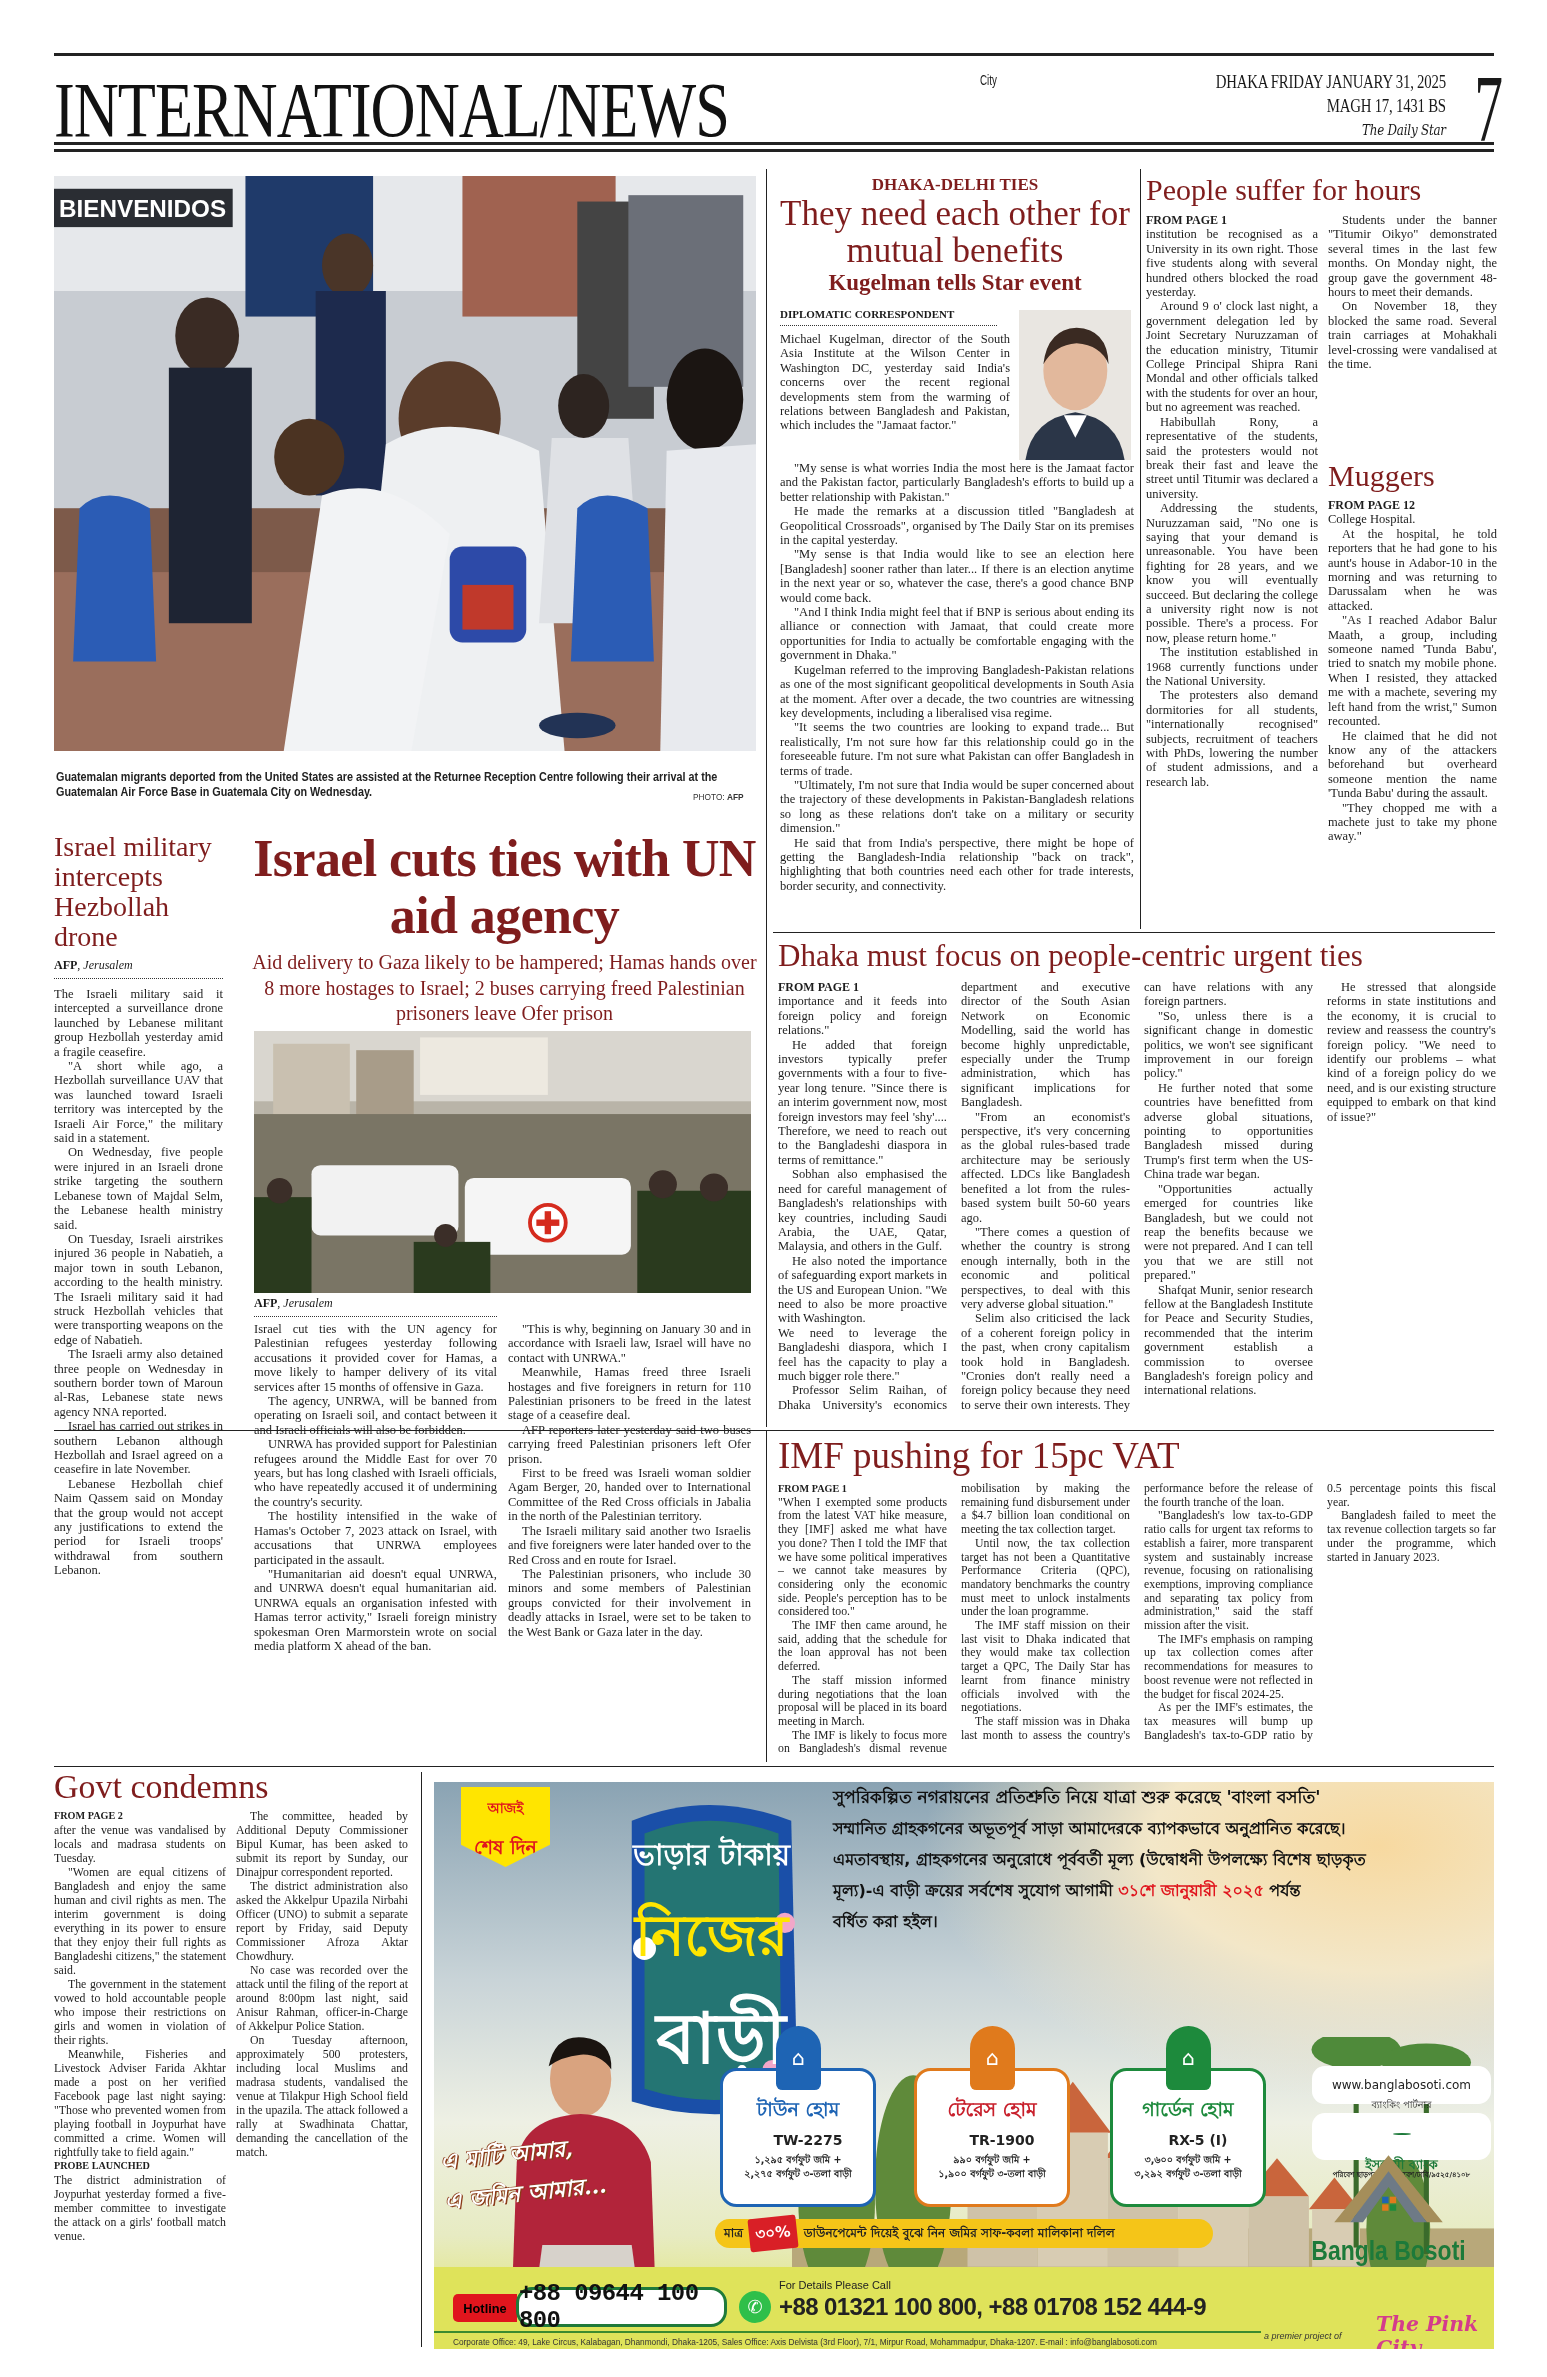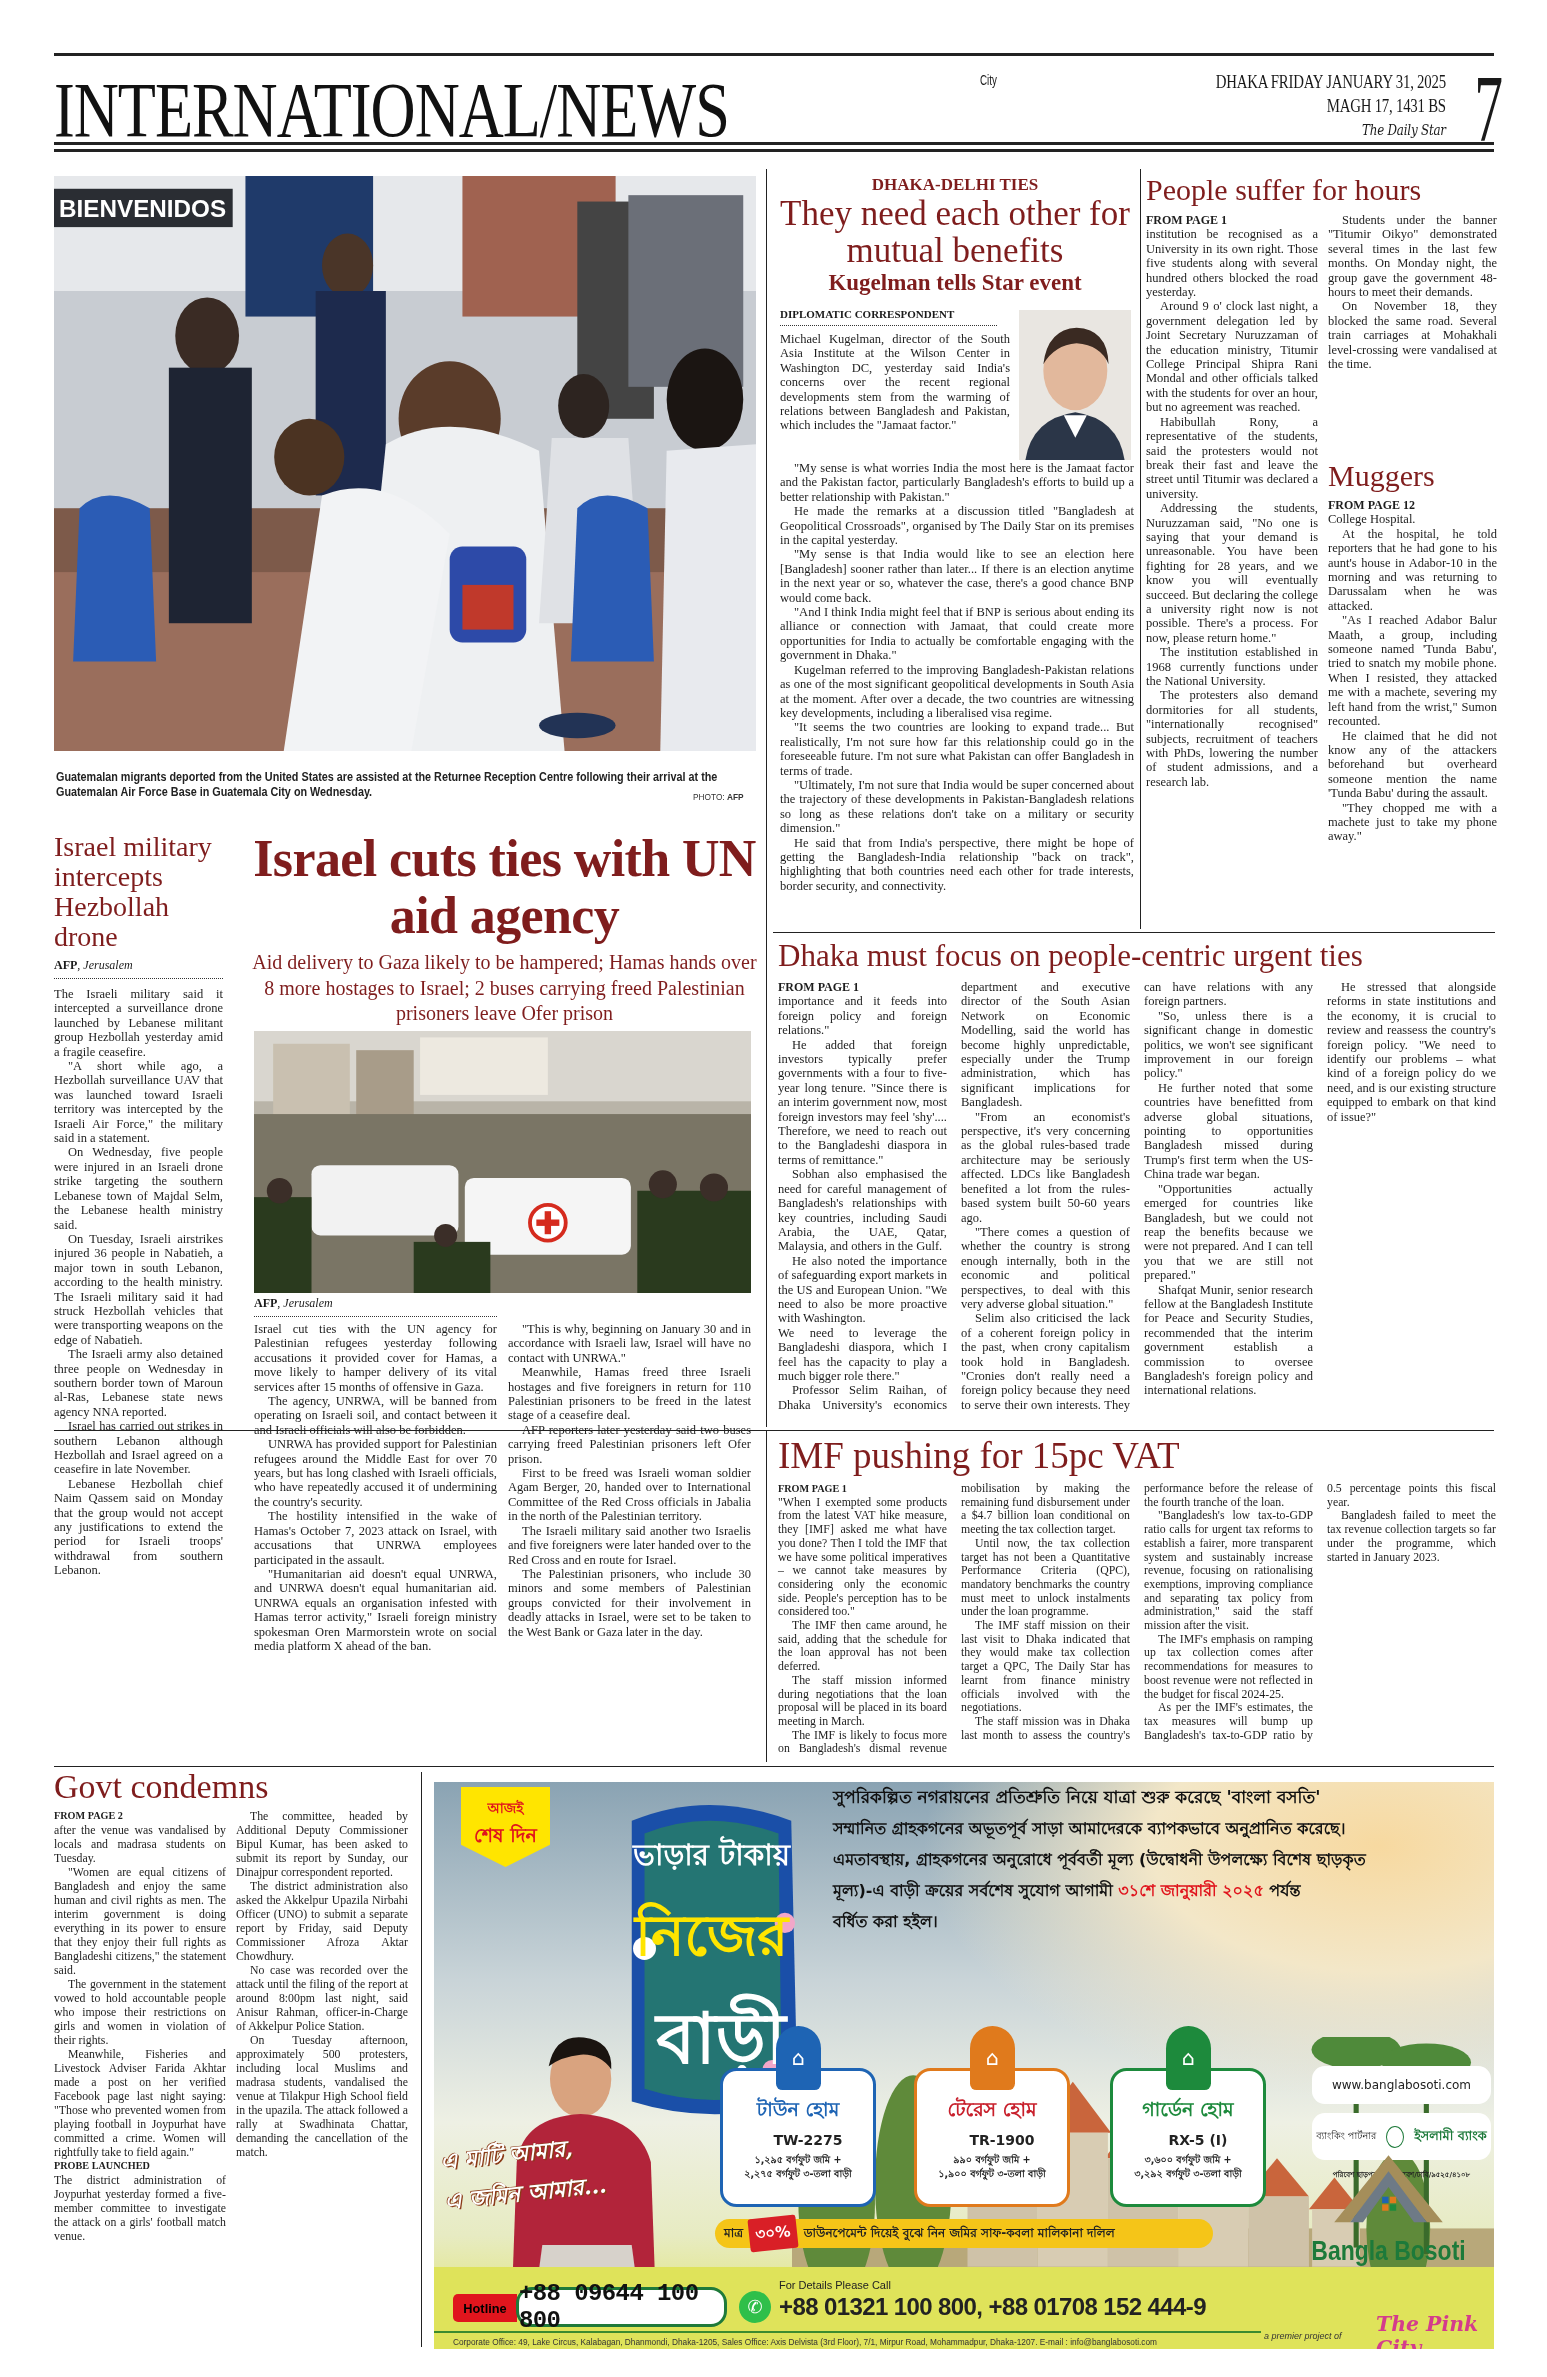--- a/index.html
+++ b/index.html
@@ -35,21 +35,21 @@
   .credit { position: absolute; font-family: "Liberation Sans", sans-serif; font-size: 8.3px; color:#333; }
   .credit b { font-weight: bold; }
 
   .hl-serif { font-family: "Liberation Serif", serif; color: #7f1d1d; line-height: 1.05; }
 
   
   .ad { position: absolute; left: 434px; top: 1782px; width: 1060px; height: 567px; overflow: hidden; background: linear-gradient(180deg,#8aa3b3 0%, #c9d4d8 35%, #eef0e4 60%, #e7ebc2 80%, #dfe35a 100%); }
   .ad-sun { position:absolute; right:0; top:0; width:575px; height:319px; background: radial-gradient(ellipse at 80% 20%, #f7d9a0 0%, #f3e7c8 35%, rgba(240,235,220,0) 70%); }
   .ad-badge { position:absolute; left:27px; top:5.1px; width:89px; height:80px; background:#ffe500; clip-path: polygon(0 0,100% 0,100% 72%,50% 100%,0 72%); text-align:center; color:#e0151d; font-weight:bold; font-family:"DejaVu Sans",sans-serif; }
   .ad-badge .l1 { font-size:14px; padding-top:10.2px; }
-  .ad-badge .l2 { font-size:19px; }
+  .ad-badge .l2 { font-size:19px;margin-top:12px; }
   .ad-logo-art { position:absolute; left:185px; top:12.8px; width:185px; height:326px; }
   .ad-headline { position:absolute; left:399px; top:0; width:645px; font-family:"DejaVu Sans",sans-serif; font-weight:bold; font-size:16px; line-height:31px; color:#111; }
   .ad-headline .red { color:#e0151d; }
   .ad-person { position:absolute; left:70px; top:252px; width:166px; height:307px; }
   .ad-houses { position:absolute; left:358px; top:255px; width:702px; height:268px; }
   .ad-card { position:absolute; top:286px; width:156px; height:139px; background:#fff; border-radius:16.6px; border:3.8px solid; text-align:center; font-family:"DejaVu Sans",sans-serif; }
   .ad-card .icon-circle { position:absolute; left:50%; top:-45px; width:45px; height:64px; margin-left:-22.4px; border-radius:22.4px 22.4px 6.4px 6.4px; display:flex; align-items:center; justify-content:center; color:#fff; font-size:20.4px; }
   .ad-card .name { font-size:19px; font-weight:bold; margin-top:24px; }
   .ad-card .code { font-size:14px; font-weight:bold; color:#222; margin-top:5.1px;padding-left:20px; }
   .ad-card .spec { font-size:9.6px; font-weight:bold; color:#222; margin-top:5.1px; line-height:14px; }
@@ -399,21 +399,21 @@
     <div class="name" style="color:#1d8a3c;">গার্ডেন হোম</div>
     <div class="code">RX-5 (I)</div>
     <div class="spec">
         <div>৩,৬০০ বর্গফুট জমি +</div>
         <div>৩,২৯২ বর্গফুট ৩-তলা বাড়ী</div>
       </div>
   </div>
 
   <div class="ad-right">
     <div class="ad-pill">www.banglabosoti.com</div>
-    <div class="ad-pill" style="height:47px;gap:10px;font-size:9.6px;">
+    <div class="ad-pill" style="height:47px;gap:20px;font-size:9.6px;flex-direction:column;">
       <span>ব্যাংকিং পার্টনার</span>
       <span style="display:inline-block;width:18px;height:22px;border:1.3px solid #1d7a3a;border-radius:50%;"></span>
       <span style="color:#1d7a3a;font-weight:bold;font-size:12.8px;">ইসলামী ব্যাংক</span>
     </div>
     <div class="ad-permit">পরিবেশ ছাড়পত্র নং: পরিবেশ/ঢাবি/৯৫২৫/৪১০৮</div>
   </div>
 
   <div class="ad-promo">
     <span>মাত্র</span>
     <span class="pct">৩০%</span>

